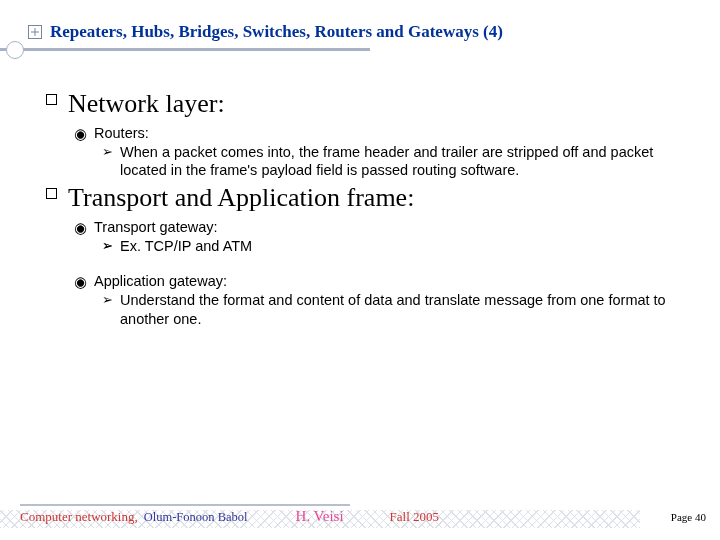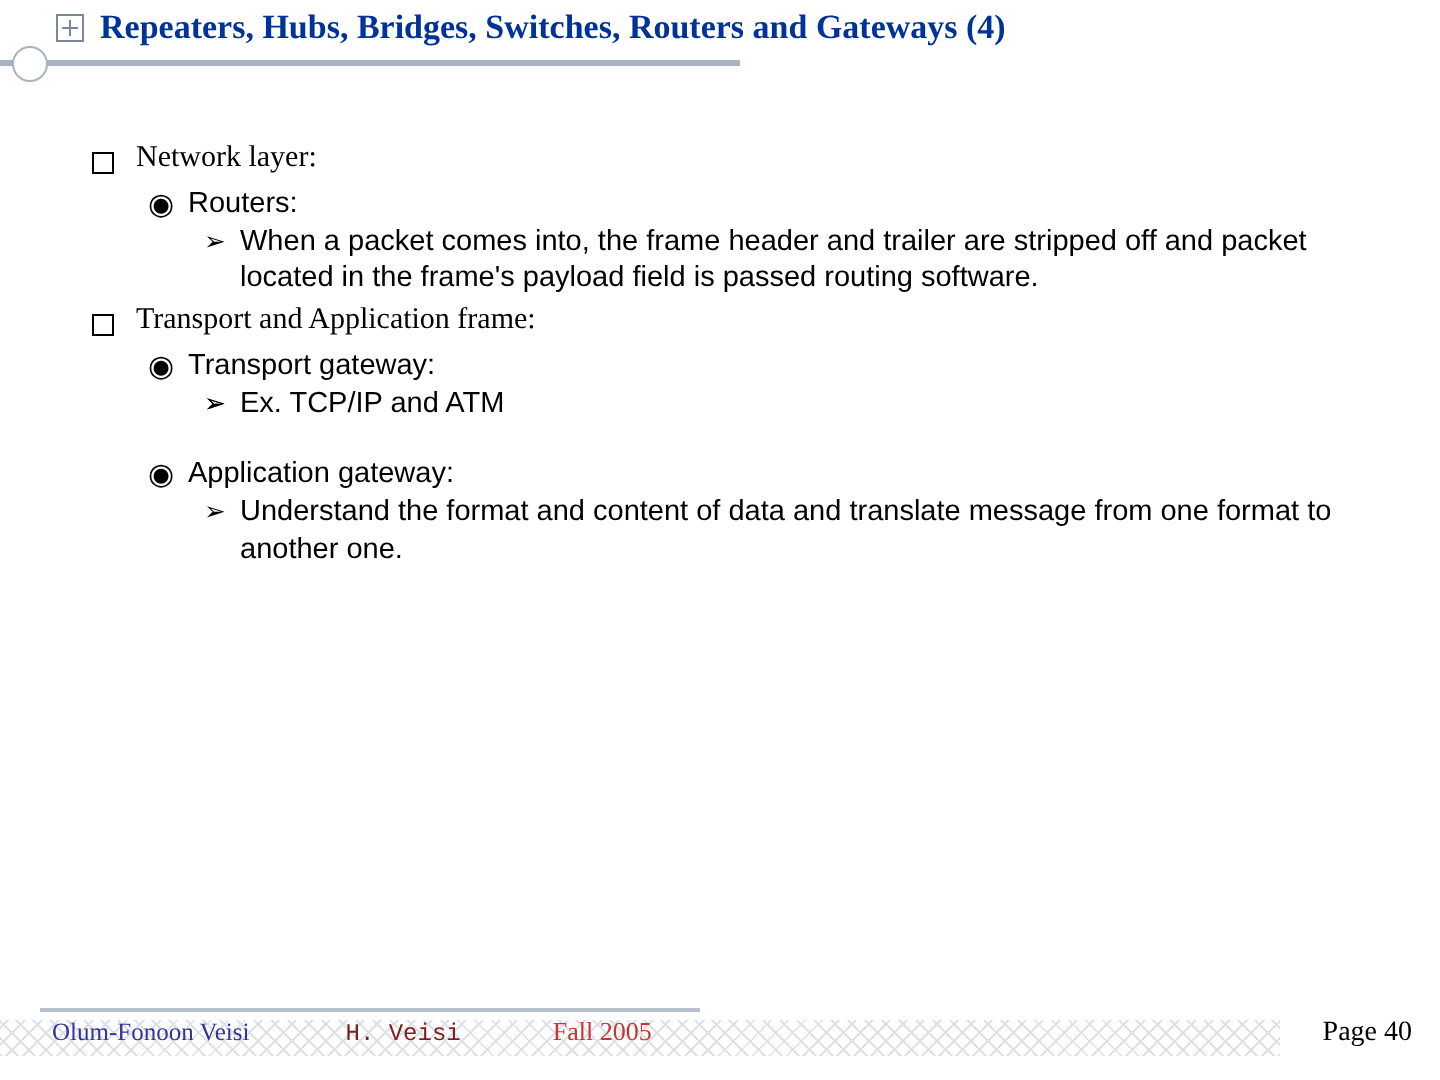--- a/index.html
+++ b/index.html
@@ -7,21 +7,21 @@
     width: 720px;
     height: 540px;
     background: #fff;
     font-family: Verdana, Geneva, sans-serif;
     position: relative;
     overflow: hidden;
   }
   .slide {
     width: 100%;
     height: 100%;
-    padding: 4px 28px 0 28px;
+    padding: 22px 28px 0 28px;
     position: relative;
   }
   .title-row {
     display: flex;
     align-items: center;
     margin-bottom: 6px;
   }
   .title-bullet {
     width: 14px;
     height: 14px;
@@ -63,21 +63,21 @@
     border-radius: 50%;
     background: #fff;
   }
   .content {
     padding: 34px 6px 0 18px;
     font-size: 14.5px;
     color: #000;
   }
   .lvl1 {
     font-family: "Times New Roman", Times, serif;
-    font-size: 15px;
+    font-size: 26px;
     margin: 4px 0 6px 0;
     padding-left: 22px;
     position: relative;
   }
   .lvl1 .bullet1 {
     position: absolute;
     left: 0;
     top: 5px;
     width: 11px;
     height: 11px;
@@ -146,23 +146,23 @@
     right: 14px;
     top: 2px;
     display: flex;
     align-items: baseline;
     font-family: "Comic Sans MS", cursive;
     font-size: 13px;
     z-index: 2;
   }
   .f-course { color: #cc3333; }
   .f-inst   { color: #333399; margin-left: 6px; font-size: 12.5px; }
-  .f-author { color: #7f1d1d; margin-left: 48px; font-size: 12px; font-family: Liberation Mono, monospace; }
+  .f-author { color: #ec4899; margin-left: 48px; font-size: 15px; }
   .f-term   { color: #cc3333; margin-left: 46px; font-size: 13px; }
-  .f-page   { color: #000; margin-left: auto; font-family: Verdana; font-size: 14px; }
+  .f-page   { color: #000; margin-left: auto; font-family: Verdana; font-size: 11px; }
 </style>
 </head>
 <body>
 
 <div class="slide">
 
   <div class="title-row">
     <span class="title-bullet"></span>
     <span class="title-text">Repeaters, Hubs, Bridges, Switches, Routers and Gateways (4)</span>
   </div>
@@ -209,20 +209,21 @@
       <span class="bullet3">➢</span>
       <span>Understand the format and content of data and translate message from one format to another one.</span>
     </div>
 
   </div>
 
   <div class="footer">
     <div class="hatch"></div>
     <div class="footer-line"></div>
     <div class="footer-row">
-      <span class="f-inst">Olum-Fonoon Veisi</span>
+      <span class="f-course">Computer networking,</span>
+      <span class="f-inst">Olum-Fonoon Babol</span>
       <span class="f-author">H. Veisi</span>
       <span class="f-term">Fall 2005</span>
       <span class="f-page">Page 40</span>
     </div>
   </div>
 
 </div>
 
 </body></html>

